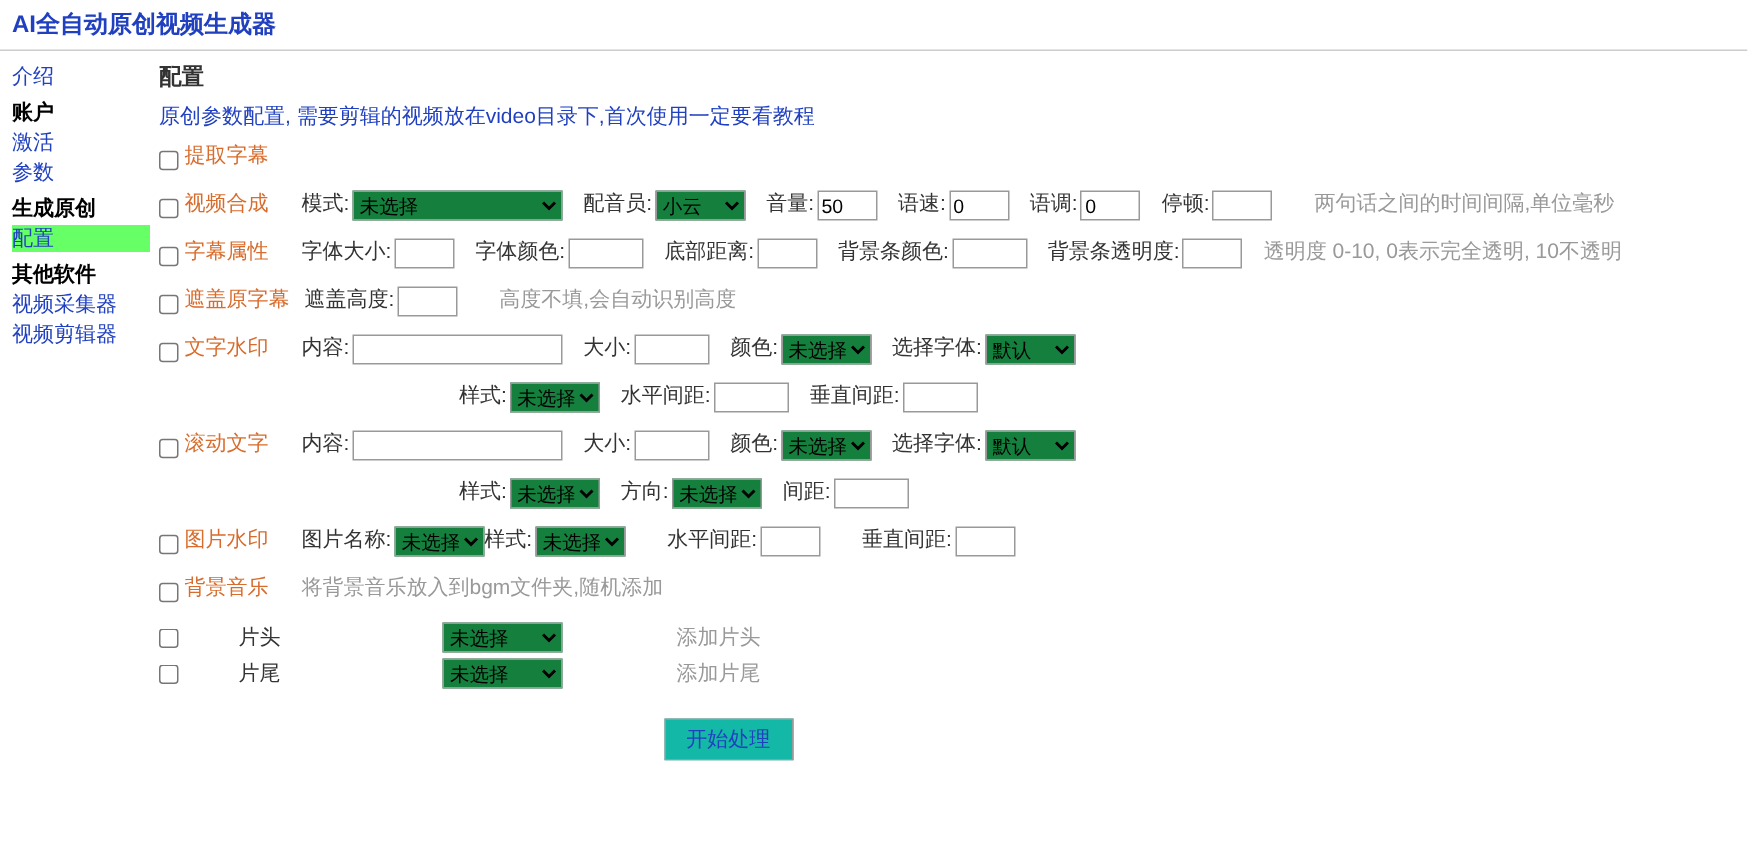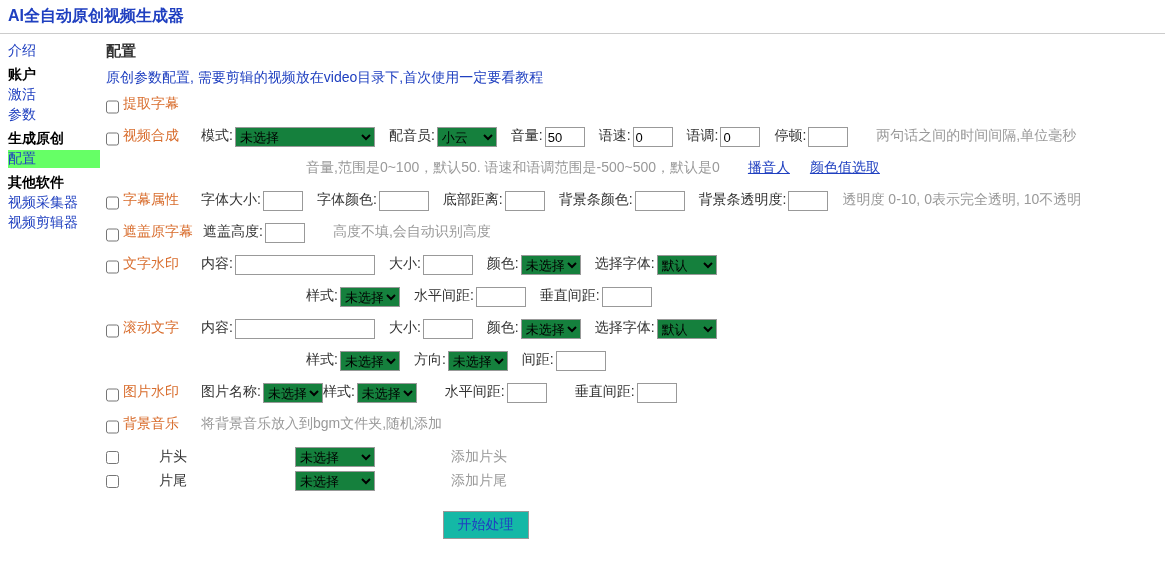--- a/index.html
+++ b/index.html
@@ -79,28 +79,20 @@
         <span class="sp"></span>
         <span class="field-label">语调:</span>
         <input type="text" class="w40" value="0" style="">
         <span class="sp"></span>
         <span class="field-label">停顿:</span>
         <input type="text" class="w40" style="">
         <span class="sp"></span>
           <span class="sp"></span>
         <span class="gray-text">两句话之间的时间间隔,单位毫秒</span>
       </div>
-      <div class="row">
-        <span class="indent2"></span>
-        <span class="gray-text">音量,范围是0~100，默认50. 语速和语调范围是-500~500，默认是0</span>
-        <span class="sp"></span>
-          <span class="sp"></span>
-        <span class="link">播音人</span>
-        <span class="link">颜色值选取</span>
-      </div>
 
       <div class="row">
         <input type="checkbox" class="chk" style="">
         <span class="section-label">字幕属性</span>
         <span class="field-label">字体大小:</span>
         <input type="text" class="w40" style="">
         <span class="sp"></span>
         <span class="field-label">字体颜色:</span>
         <input type="text" class="w50" style="">
         <span class="sp"></span>

